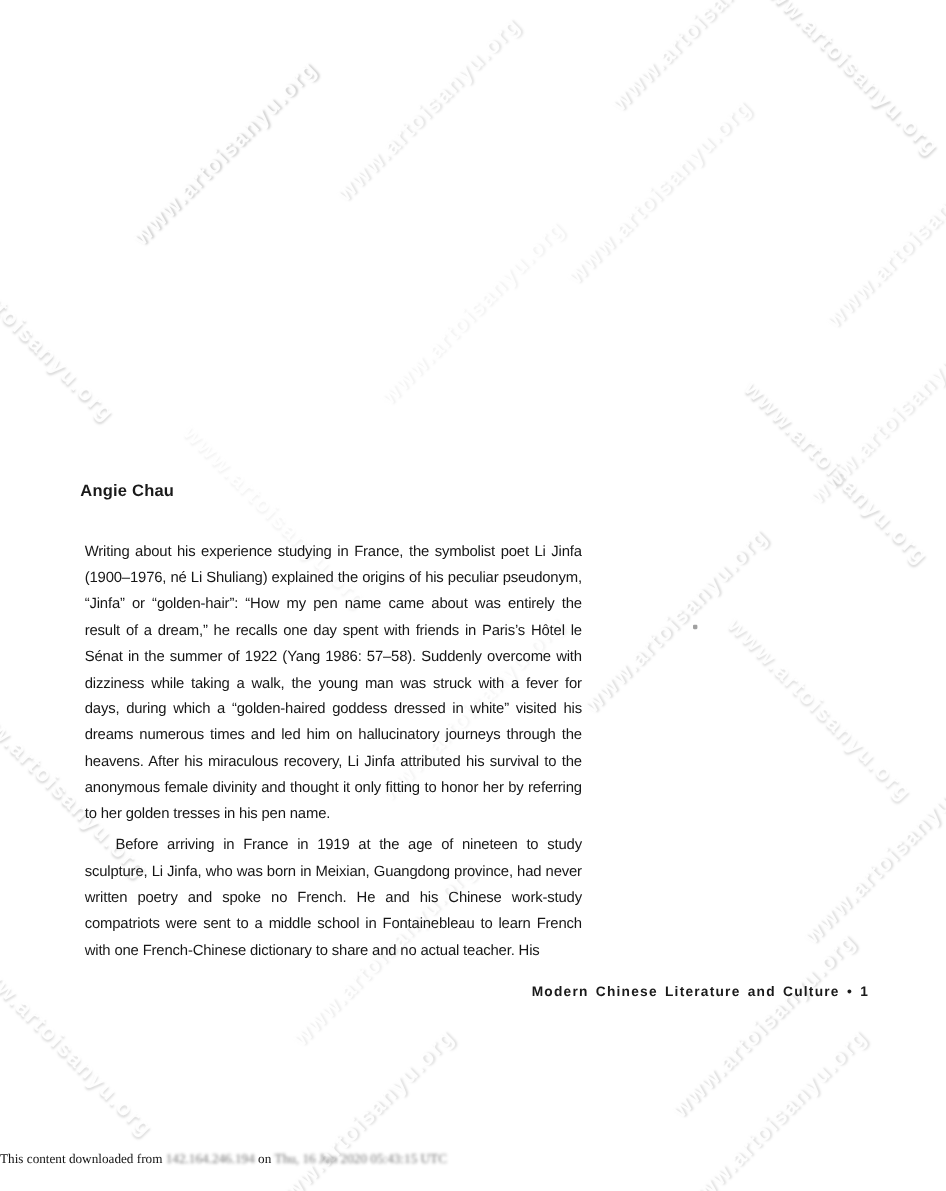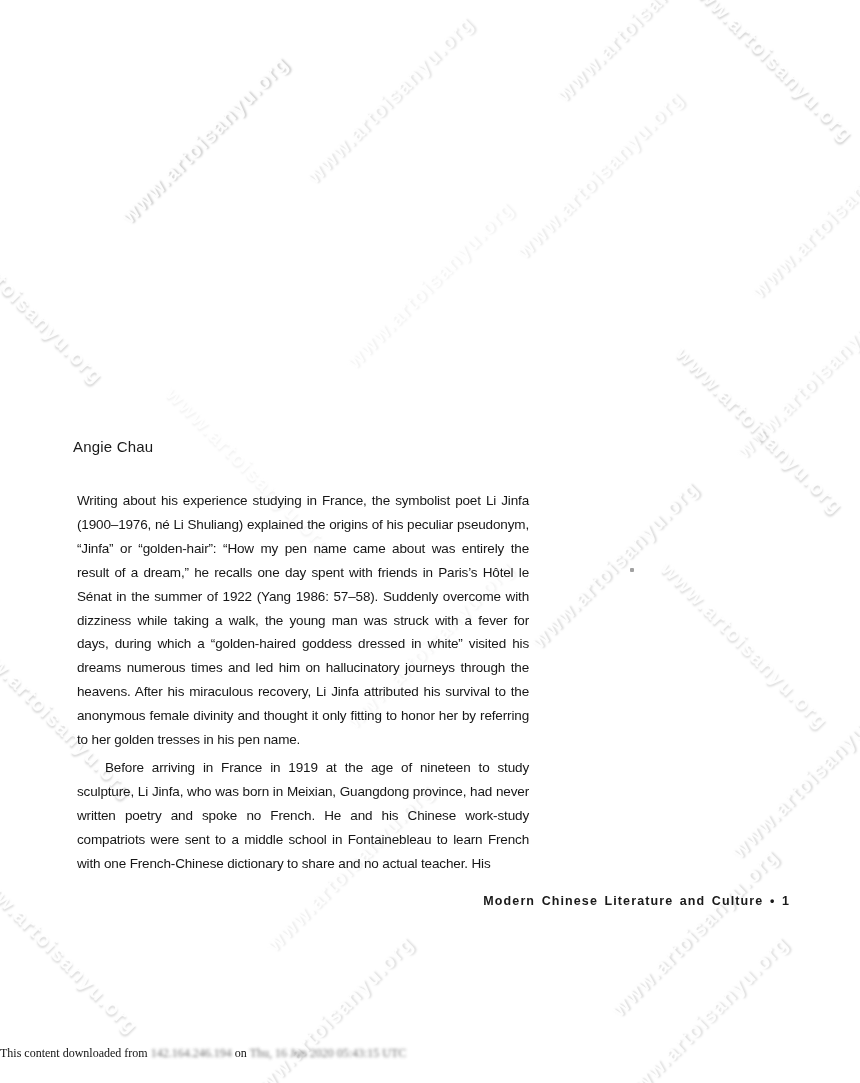--- a/index.html
+++ b/index.html
@@ -30,21 +30,21 @@
   .title {
     position: absolute; left: 73px; top: 264px;
     width: 480px;
     font-size: 27px; line-height: 34px;
     font-weight: bold; color: #171717;
     letter-spacing: -0.2px;
   }
   .title .ital { font-style: italic; }
   .author {
     position: absolute; left: 73px; top: 438px;
-    font-size: 15px; font-weight: normal; color: #1a1a1a;
+    font-size: 15px; font-weight: bold; color: #1a1a1a;
     letter-spacing: 0.2px;
   }
   .bodytext {
     position: absolute; left: 73px; top: 485px;
     width: 460px;
     font-size: 13.5px; line-height: 23.9px;
     letter-spacing: -0.15px;
     text-align: justify;
     color: #161616;
   }

